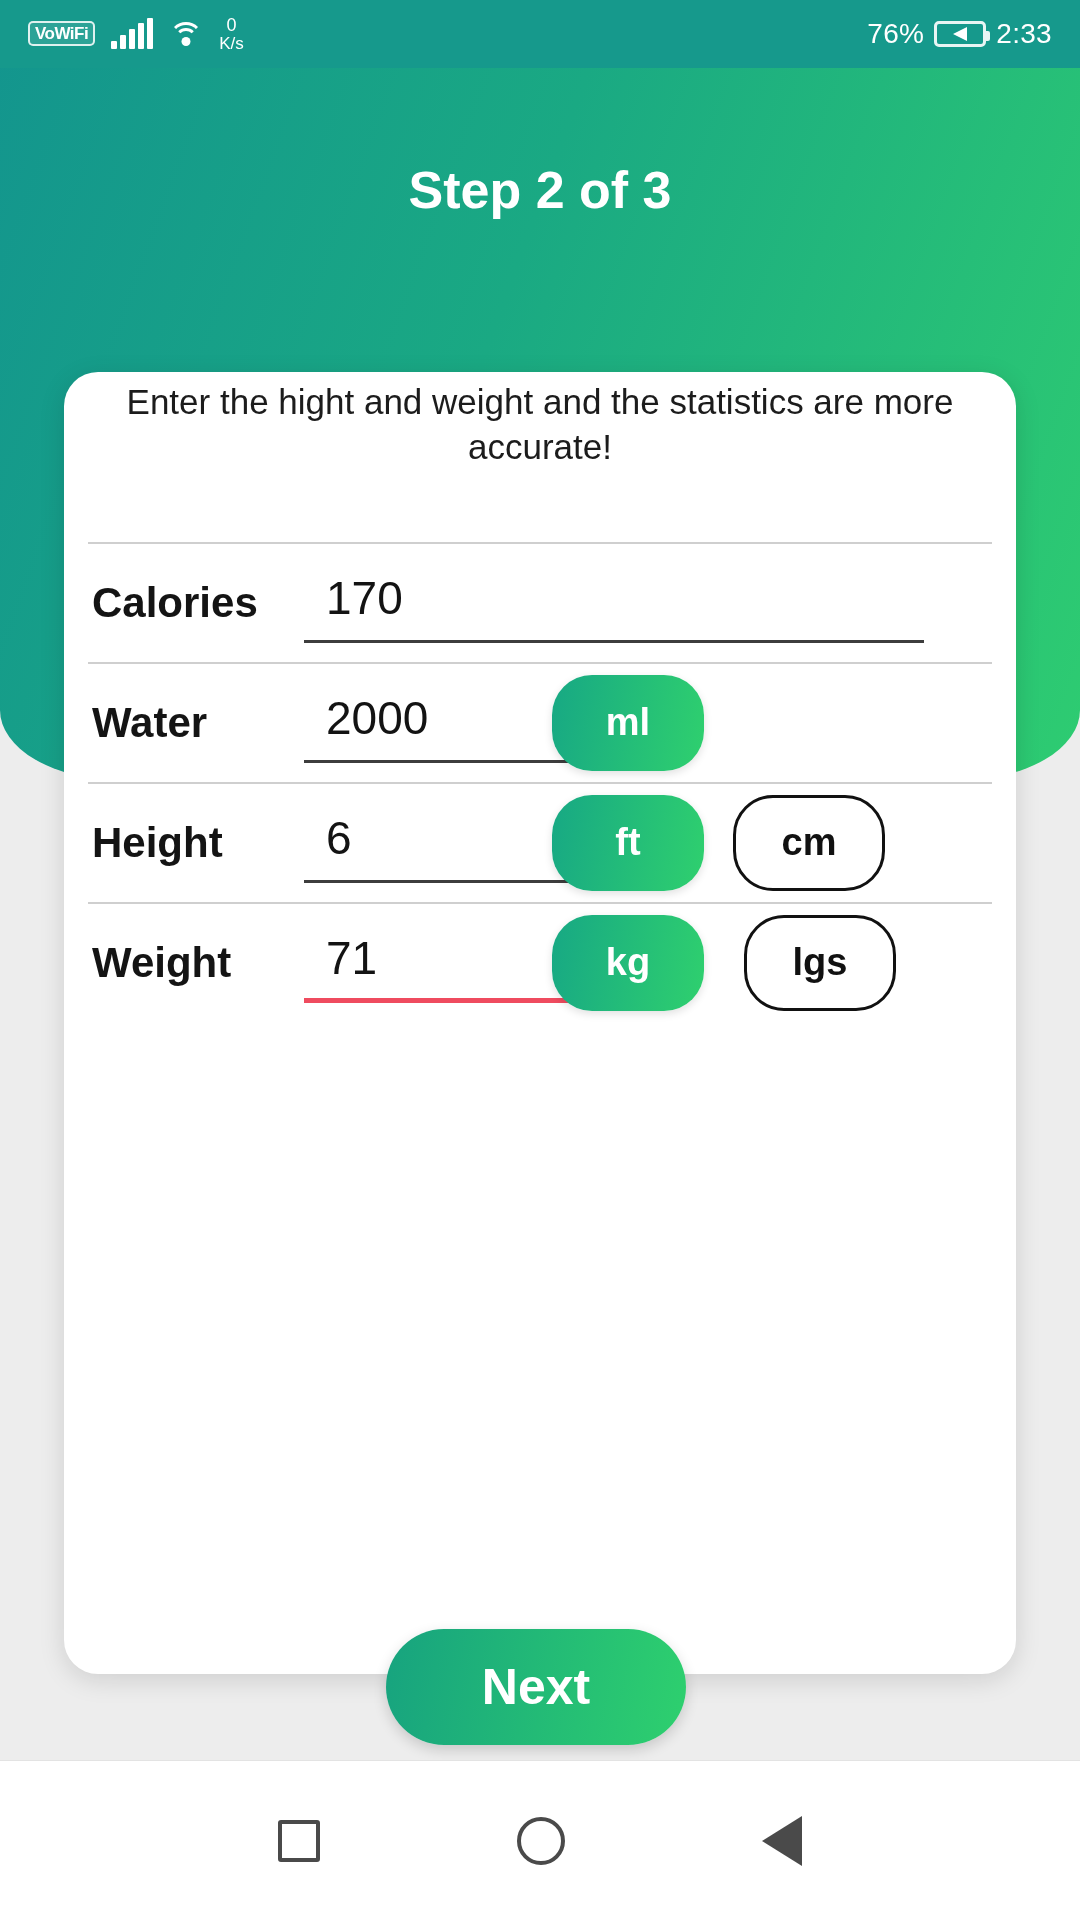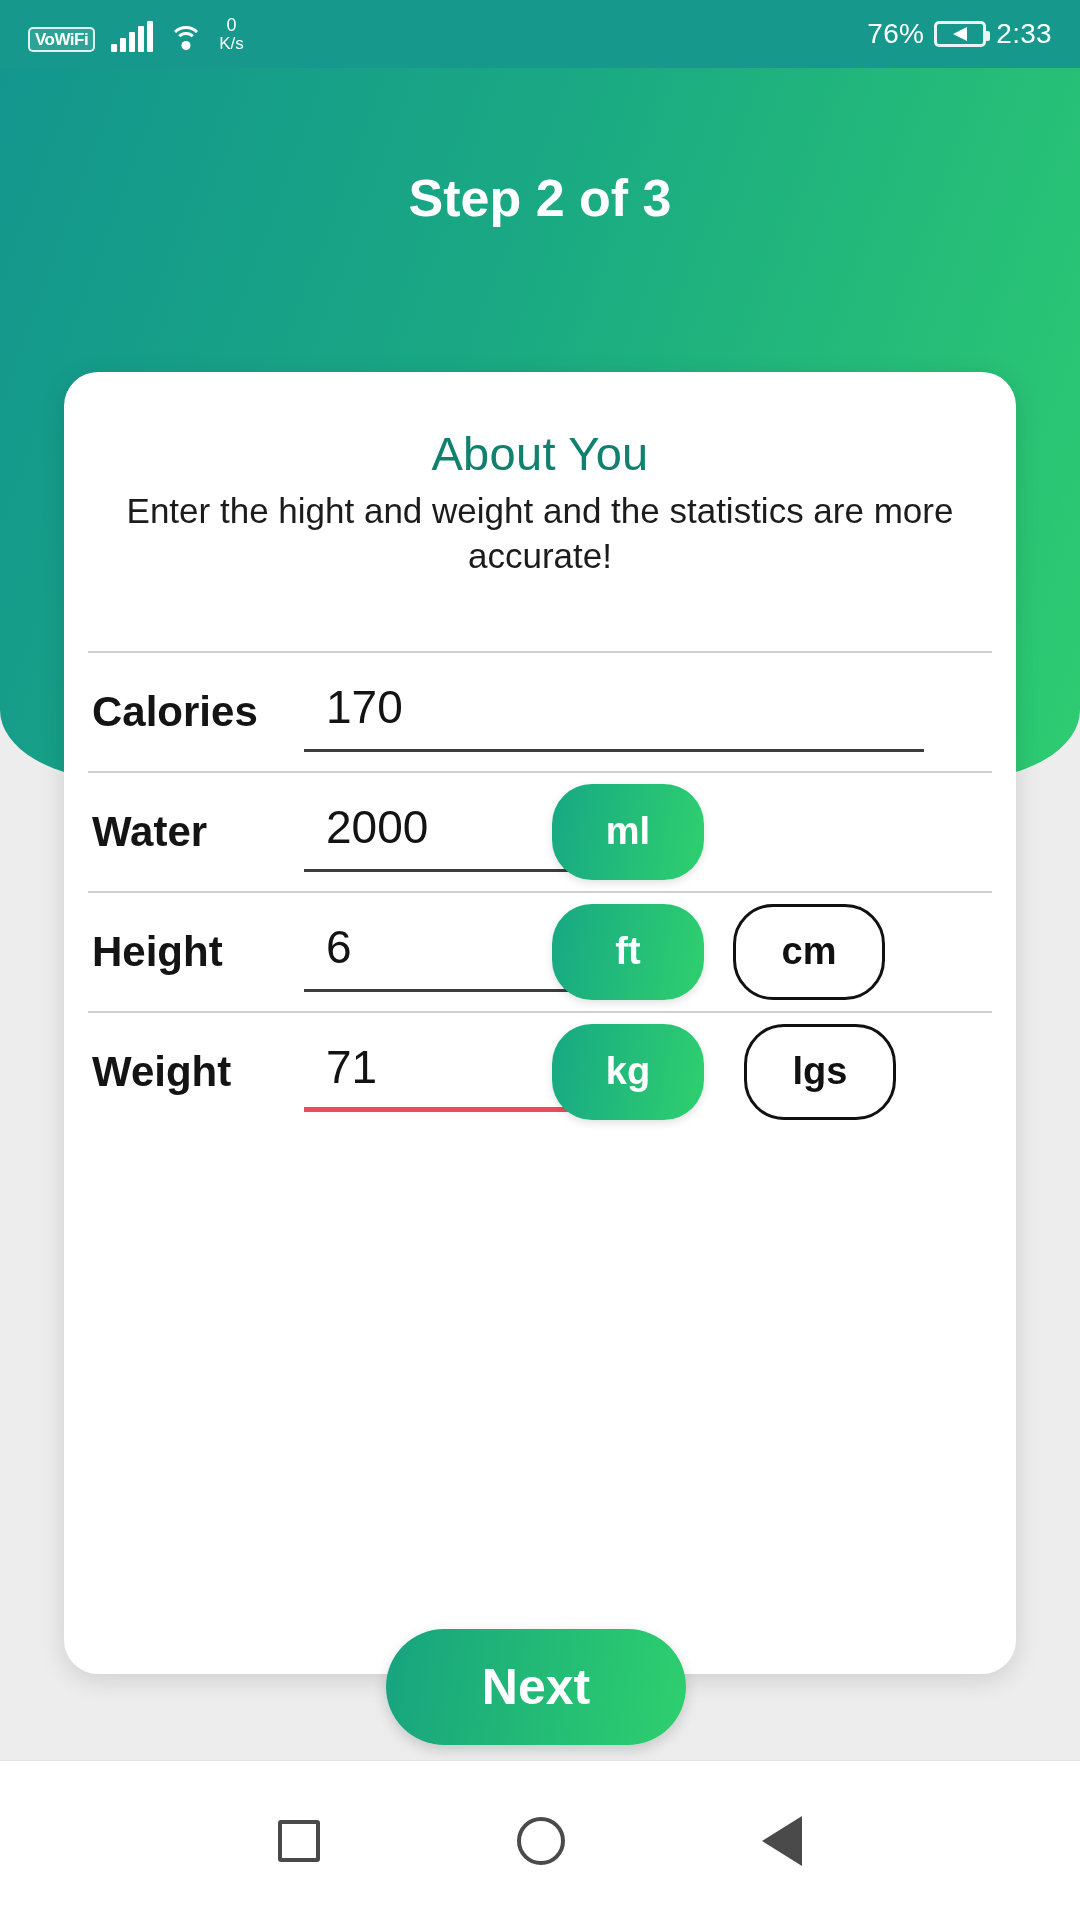--- a/index.html
+++ b/index.html
@@ -9,21 +9,21 @@
     background:#eeeeee; overflow:hidden;
   }
   #screen { position:relative; width:1080px; height:1920px; background:#ededed; }
 
   
   #statusbar {
     position:absolute; top:0; left:0; width:1080px; height:68px;
     background:#16998c; display:flex; align-items:center;
     padding:0 28px; color:#ffffff; z-index:40;
   }
-  .sb-left { display:flex; align-items:flex-end; gap:16px; flex:1; }
+  .sb-left { display:flex; align-items:center; gap:16px; flex:1; }
   .vowifi {
     border:2px solid rgba(255,255,255,.85); border-radius:5px;
     padding:2px 5px; font-size:17px; font-weight:bold; line-height:1;
     letter-spacing:-.5px; color:#ffffff; background:rgba(255,255,255,.10);
   }
   .bars { display:flex; align-items:flex-end; gap:3px; height:30px; }
   .bars i { display:block; width:6px; background:#ffffff; border-radius:1px; }
   .bars i:nth-child(1){height:8px;} .bars i:nth-child(2){height:14px;}
   .bars i:nth-child(3){height:20px;} .bars i:nth-child(4){height:26px;}
   .bars i:nth-child(5){height:31px;}
@@ -171,26 +171,25 @@
     </div>
     <div class="sb-right">
       <span>76%</span>
       <span class="battery">
         <span class="bolt"></span>
       </span>
       <span>2:33</span>
     </div>
   </div>
 
-  <div id="step-title" style="top:168px;text-align:center;">Step 2 of 3</div>
+  <div id="step-title" style="top:160px;text-align:center;">Step 2 of 3</div>
 
   <div id="bottom-strip"></div>
 
   <div id="card">
-    <div id="about-title">About You</div>
     <div id="about-sub">Enter the hight and weight and the statistics are more accurate!</div>
 
     <div id="rows">
 
       <div class="divider"></div>
       <div class="row">
         <div class="row-label">Calories</div>
         <div class="field" style="width:620px;">
           <div class="field-value">170</div>
           <div class="field-underline dark" style="width:620px;"></div>

